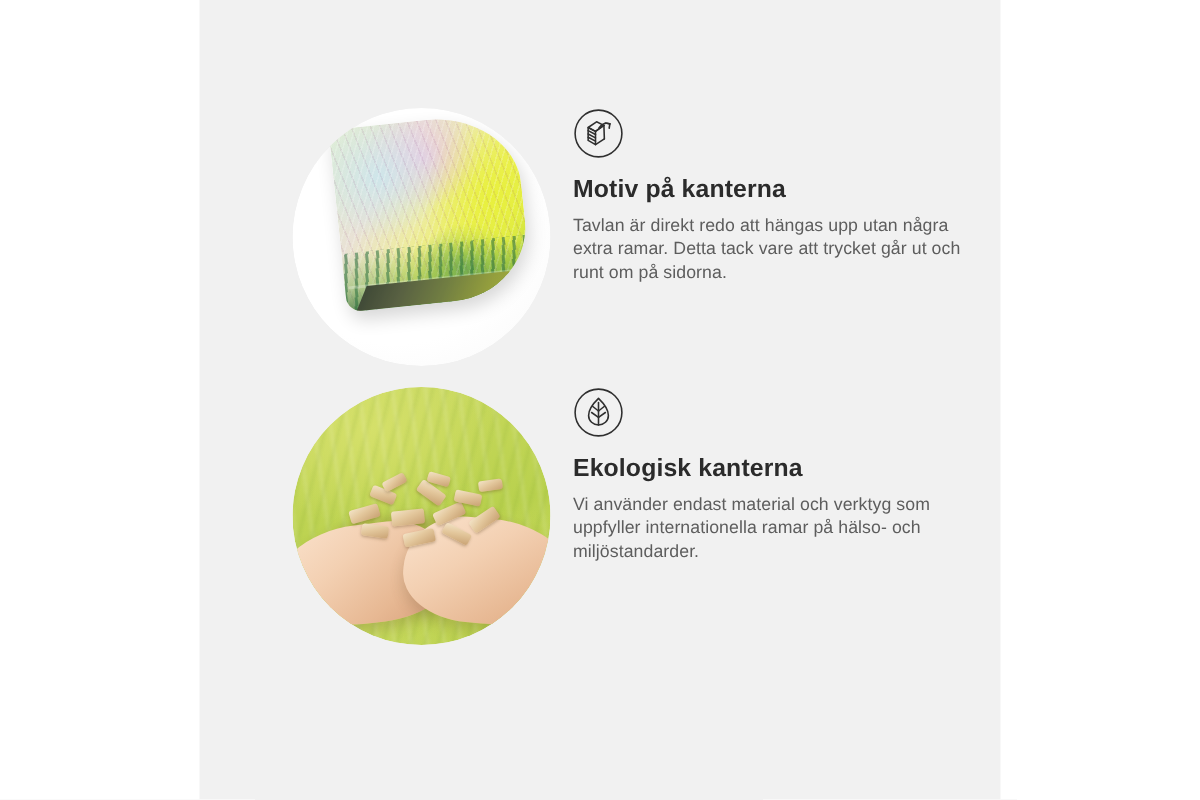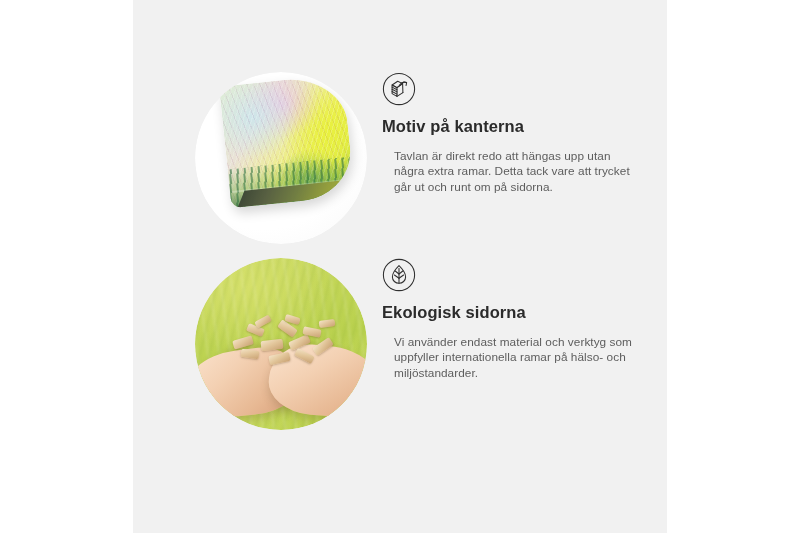--- a/index.html
+++ b/index.html
@@ -217,21 +217,21 @@
     margin: 0 0 6px 0;
     font-family: "Liberation Sans", sans-serif;
     font-size: 16.5px;
     font-weight: 700;
     color: #2b2b2b;
     letter-spacing: 0.1px;
     line-height: 1.2;
   }
 
   .feature-body {
-    margin: 12px;
+    margin: 0;
     font-family: "Liberation Sans", sans-serif;
     font-size: 11.8px;
     font-weight: 400;
     color: #5d5d5d;
     line-height: 15.6px;
     letter-spacing: 0.05px;
   }
 </style>
 </head>
 <body>
@@ -309,19 +309,19 @@
           <svg width="34" height="34" viewBox="0 0 34 34" fill="none" stroke="#2f2f2f" stroke-width="1.05" stroke-linecap="round" stroke-linejoin="round">
             <circle cx="17" cy="17" r="15.6" fill="none"></circle>
             <path d="M17 7.6 C21.8 12.2 23.6 16.0 23.6 19.0 C23.6 22.6 20.6 25.3 17 25.3 C13.4 25.3 10.4 22.6 10.4 19.0 C10.4 16.0 12.2 12.2 17 7.6 Z"></path>
             <path d="M17 10.4 L17 25.3"></path>
             <path d="M17 16.0 L13.2 13.0"></path>
             <path d="M17 16.0 L20.8 13.0"></path>
             <path d="M17 20.3 L12.4 17.0"></path>
             <path d="M17 20.3 L21.6 17.0"></path>
           </svg>
         </div>
-        <h2 class="feature-title">Ekologisk sidorna</h2>
+        <h2 class="feature-title">Ekologisk kanterna</h2>
         <p class="feature-body">Vi använder endast material och verktyg som uppfyller internationella ramar på hälso- och miljöstandarder.</p>
       </div>
     </div>
 
   </div>
 </div>
 
 </body></html>

